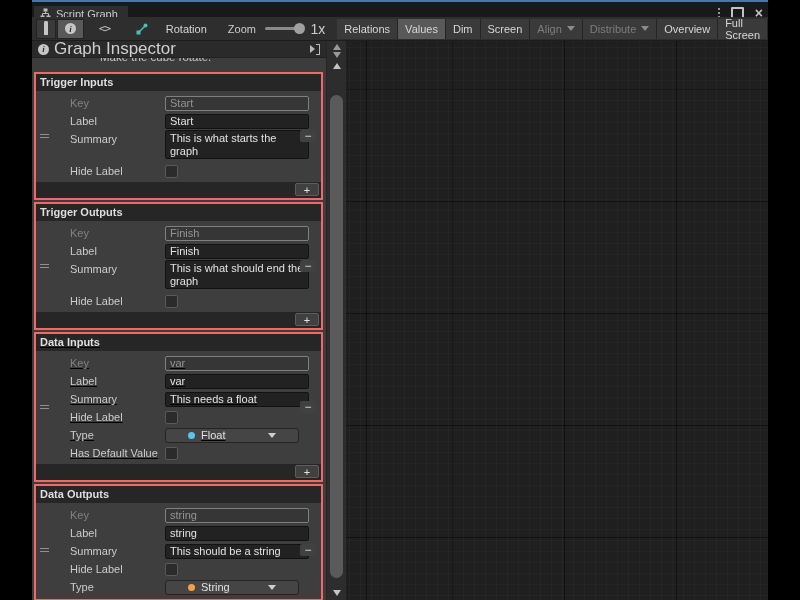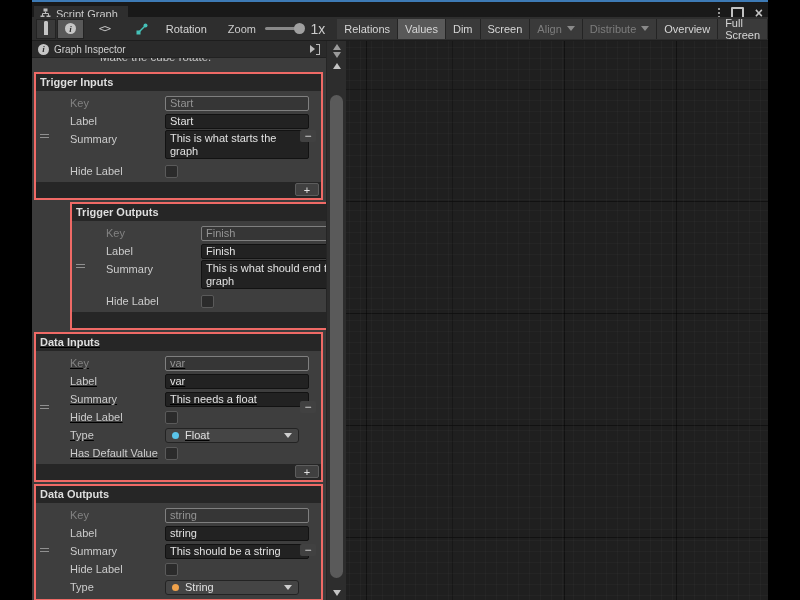--- a/index.html
+++ b/index.html
@@ -32,49 +32,49 @@
   .rot{margin-left:10px;gap:18px;}
   .zoomlbl{color:#cccccc;font-size:11px;margin-left:14px;}
   .slider{position:relative;width:78px;height:3px;background:#8a8a8a;border-radius:2px;margin-left:9px;cursor:pointer;}
   .sliderknob{position:absolute;right:-2px;top:-4px;width:11px;height:11px;border-radius:50%;background:#a0a0a0;}
   .zoomval{color:#cccccc;font-size:14px;margin-left:7px;}
   .btngroup{display:flex;margin-left:12px;}
 
   
   .inspanel{position:absolute;top:41px;left:0;width:294px;bottom:0;background:#3c3c3c;overflow:hidden;}
   .insheader{position:absolute;top:0;left:0;right:0;height:17px;background:#2a2a2a;border-bottom:1px solid #212121;display:flex;align-items:center;gap:5px;padding:0 6px;box-sizing:border-box;z-index:3;}
-  .insheader .title{color:#cfcfcf;font-size:10px;flex:1;}
+  .insheader .title{color:#cfcfcf;font-size:17px;flex:1;}
   .dockic{display:flex;align-items:center;gap:1px;cursor:pointer;}
   .dock-tri{width:0;height:0;border-top:4px solid transparent;border-bottom:4px solid transparent;border-left:5px solid #b9b9b9;}
   .dock-bar{width:3px;height:9px;border:1px solid #b9b9b9;border-left:none;}
   .desc{position:absolute;top:10px;left:68px;color:#c8c8c8;font-size:11.5px;z-index:1;}
 
   
   .section{position:absolute;left:2px;width:285px;border:2px solid #ef6a66;background:#3e3e3e;box-sizing:content-box;overflow:hidden;}
   .sec-header{height:17px;background:#262626;color:#dedede;font-size:11px;font-weight:bold;line-height:17px;padding-left:4px;}
   .sec-item{position:relative;padding-top:3px;}
   .row{display:flex;align-items:center;height:18px;padding-left:34px;box-sizing:border-box;}
   .row.sum{align-items:flex-start;}
   .lbl{width:95px;flex:none;color:#cccccc;font-size:11px;line-height:18px;}
   .lbl.dim{color:#828282;}
   .field{width:134px;flex:none;height:13px;background:#222222;border:1px solid #121212;border-radius:2px;color:#e2e2e2;font-size:11px;line-height:13px;padding:0 4px;box-sizing:content-box;overflow:hidden;white-space:nowrap;}
   .field.disabled{background:#363636;border-color:#7f7f7f;color:#949494;}
   .field.multi{height:26px;line-height:13px;white-space:normal;padding-top:1px;}
   .checkbox{width:13px;height:13px;background:#2b2b2b;border:1px solid #5a5a5a;border-radius:2px;box-sizing:border-box;cursor:pointer;}
-  .dropdown{width:134px;flex:none;height:15px;background:#454545;border:1px solid #232323;border-radius:3px;display:flex;align-items:center;gap:6px;padding:0 6px;box-sizing:border-box;cursor:pointer;}
+  .dropdown{width:134px;flex:none;height:15px;background:#454545;border:1px solid #232323;border-radius:3px;display:flex;align-items:center;gap:6px;padding:0 22px;box-sizing:border-box;cursor:pointer;}
   .dropdown .dval{color:#e0e0e0;font-size:11px;}
   .dot{width:7px;height:7px;border-radius:50%;flex:none;}
   .dd-arrow{width:0;height:0;border-left:4px solid transparent;border-right:4px solid transparent;border-top:5px solid #cfcfcf;margin-left:auto;}
   .drag-handle{position:absolute;left:4px;top:50%;transform:translateY(-50%);display:flex;flex-direction:column;gap:2px;cursor:grab;}
   .drag-handle i{display:block;width:9px;height:1px;background:#909090;}
   .minus{position:absolute;right:5px;top:50%;transform:translateY(-50%);width:16px;height:12px;background:#414141;border:none;border-radius:2px;color:#d6d6d6;font-size:12px;line-height:10px;text-align:center;padding:0;cursor:pointer;font-family:"Liberation Sans",sans-serif;}
   .sec-footer{position:absolute;bottom:0;left:0;right:0;height:16px;background:#262626;}
   .plus{position:absolute;right:2px;top:1px;width:24px;height:13px;background:#404040;border:1px solid #5d5d5d;border-radius:2px;color:#e2e2e2;font-size:11px;line-height:10px;text-align:center;padding:0;cursor:pointer;font-family:"Liberation Sans",sans-serif;}
   .sec1{top:31px;height:124px;}
-  .sec2{top:161px;height:124px;margin-left:36px;}
+  .sec2{top:161px;height:124px;}
   .sec3{top:291px;height:146px;text-decoration:underline;}
   .sec4{top:443px;height:113px;}
 
   
   .scrollcol{position:absolute;top:41px;left:294px;width:20px;bottom:0;background:#2d2d2d;border-left:1px solid #252525;box-sizing:border-box;}
   .tri-up-s,.tri-dn-s{width:0;height:0;border-left:4px solid transparent;border-right:4px solid transparent;position:absolute;left:50%;transform:translateX(-50%);cursor:pointer;}
   .tri-up-s{border-bottom:6px solid #9a9a9a;}
   .tri-dn-s{border-top:6px solid #9a9a9a;}
   .sb-thumb{position:absolute;left:3px;width:13px;top:54px;bottom:22px;background:#5a5a5a;border-radius:7px;cursor:grab;}
 

